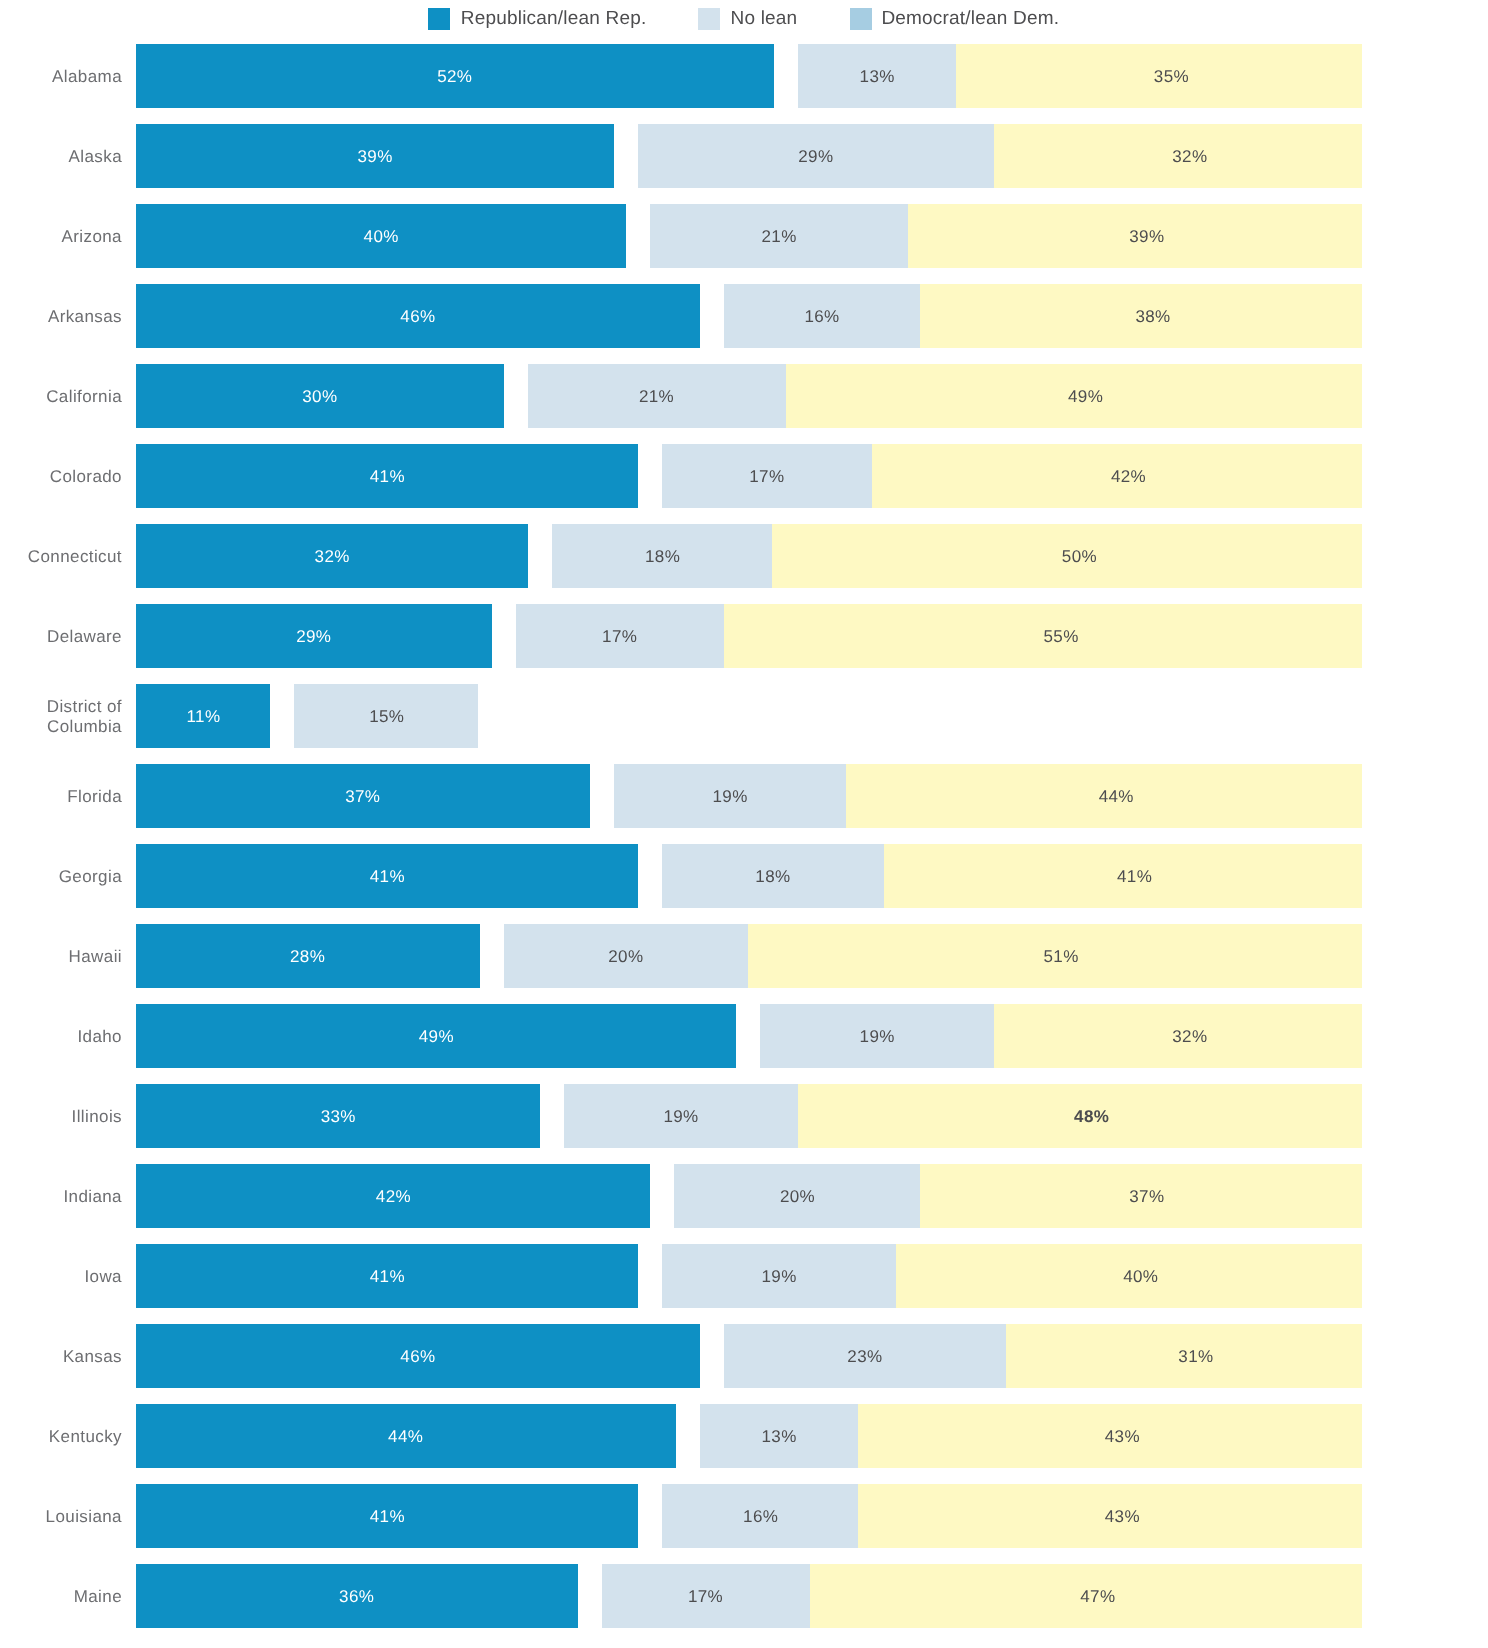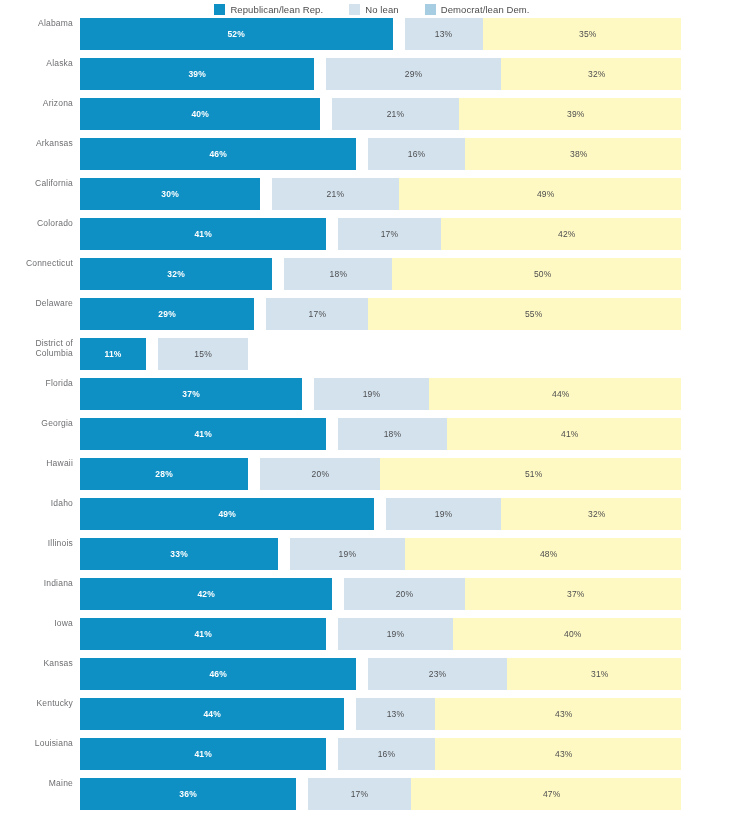--- a/index.html
+++ b/index.html
@@ -54,24 +54,23 @@
   .plot {
     position: absolute;
     top: 18px;
     left: 0;
     right: 0;
     bottom: 0;
   }
 
   .row {
     display: flex;
-    align-items: flex-start;
+    align-items: center;
     height: 40px;
     box-sizing: border-box;
-    padding-left: 12px;
   }
 
   .row-label {
     width: 68px;
     flex: 0 0 68px;
     text-align: right;
     padding-right: 7px;
     box-sizing: border-box;
     font-size: 8.5px;
     color: #6d6e71;
@@ -90,21 +89,21 @@
 
   .seg {
     display: flex;
     align-items: center;
     justify-content: center;
     font-size: 8.5px;
     letter-spacing: 0.2px;
     overflow: hidden;
     white-space: nowrap;
   }
-  .seg-rep  { background: #0e90c4; color: #ffffff; font-weight: bold; }
+  .seg-rep  { background: #0e90c4; color: #ffffff; }
   .seg-none { background: #d3e2ed; color: #4d4d4f; margin-left: 12px; }
   .seg-dem  { background: #fef9c3; color: #4d4d4f; }
 </style>
 </head>
 <body>
 
 <div id="chart-root">
 
   <div class="legend" id="legend">
       <div class="legend-item">
@@ -223,21 +222,21 @@
           <div class="seg seg-rep" style="flex: 0 0 49%;">49%</div>
           <div class="seg seg-none" style="flex: 0 0 19%;">19%</div>
           <div class="seg seg-dem" style="flex: 0 0 32%;">32%</div>
         </div>
       </div>
       <div class="row">
         <div class="row-label">Illinois</div>
         <div class="bar">
           <div class="seg seg-rep" style="flex: 0 0 33%;">33%</div>
           <div class="seg seg-none" style="flex: 0 0 19%;">19%</div>
-          <div class="seg seg-dem" style="flex: 0 0 48%;">48%</div>
+          <div class="seg seg-dem" style="flex: 0 0 48%; font-weight: bold;">48%</div>
         </div>
       </div>
       <div class="row">
         <div class="row-label">Indiana</div>
         <div class="bar">
           <div class="seg seg-rep" style="flex: 0 0 42%;">42%</div>
           <div class="seg seg-none" style="flex: 0 0 20%;">20%</div>
           <div class="seg seg-dem" style="flex: 0 0 37%;">37%</div>
         </div>
       </div>

